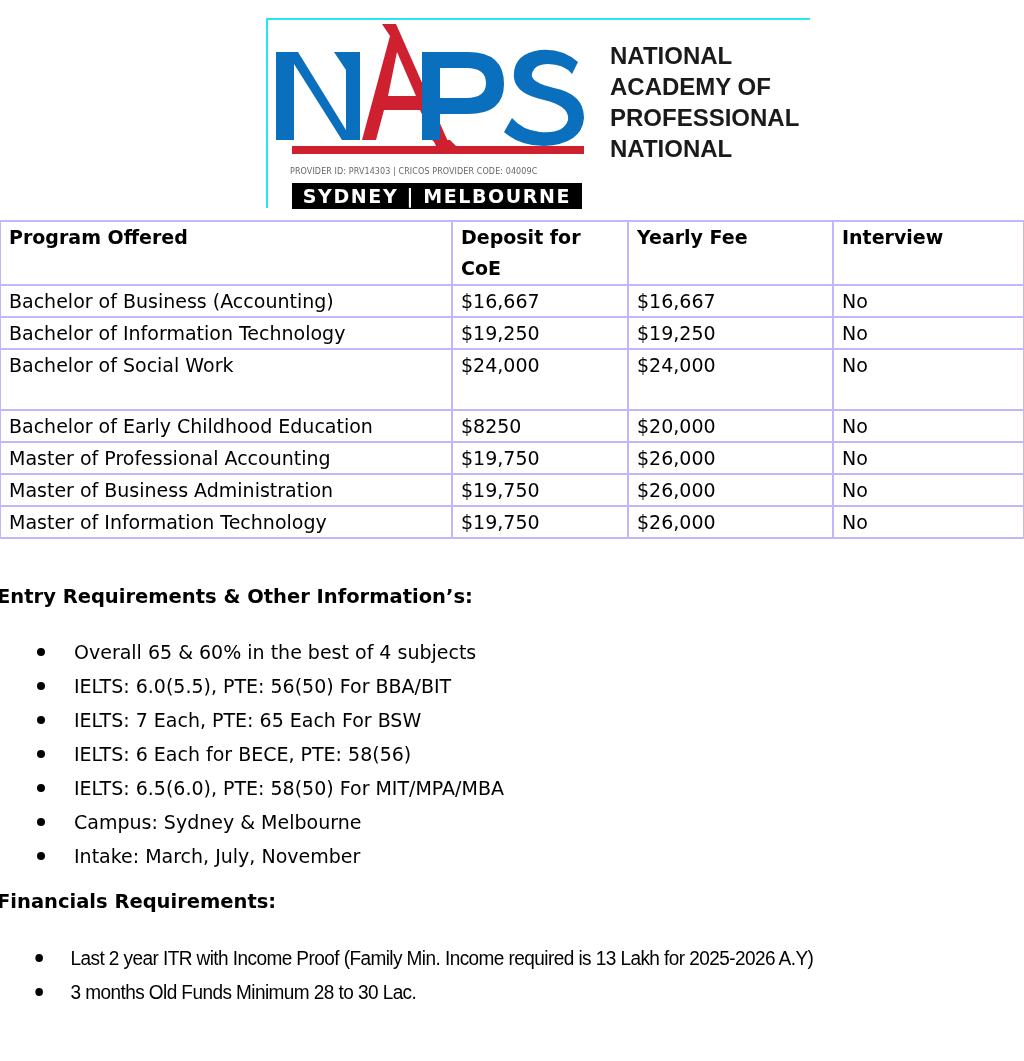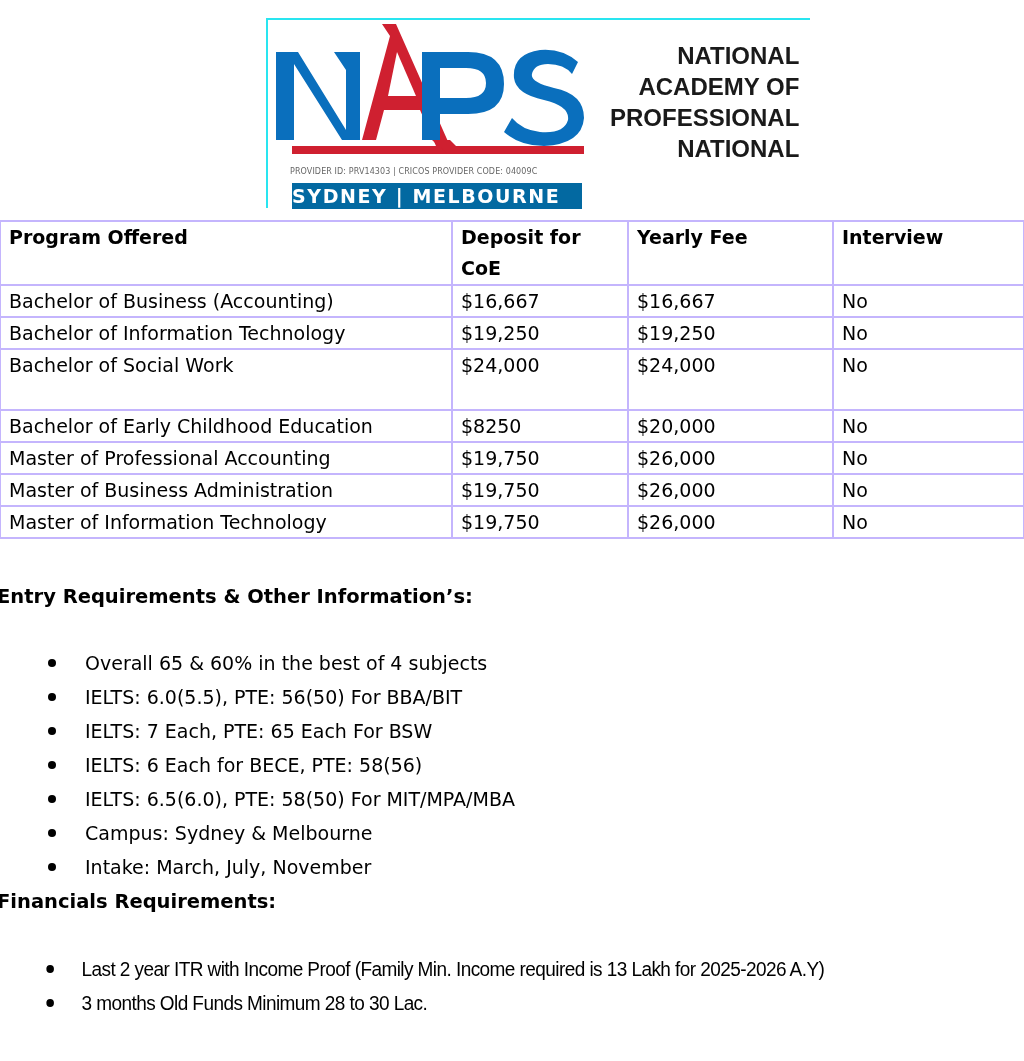--- a/index.html
+++ b/index.html
@@ -14,30 +14,30 @@
       box-sizing: border-box; background: #fff;
     }
     .logo svg.mark { position: absolute; left: 4px; top: 2px; }
     .logo .provider {
       position: absolute; left: 22px; top: 147px; font-size: 8px; color: #666;
       letter-spacing: 0.1px; white-space: nowrap;
       font-family: "DejaVu Sans", sans-serif;
     }
     .logo .cities {
       position: absolute; left: 24px; top: 163px; width: 290px; height: 26px;
-      background: #0369a1; color: #fff; font-weight: bold; font-size: 19px;
-      line-height: 26px; letter-spacing: 1.6px;
+      background: #000000; color: #fff; font-weight: bold; font-size: 19px;
+      text-align: center; line-height: 26px; letter-spacing: 1.6px;
       font-family: "DejaVu Sans", sans-serif;
     }
     .logo .name {
       position: absolute; left: 342px; top: 20px; font-weight: bold;
       font-size: 24px; line-height: 31px; color: #1a1a1a;
       font-family: "Liberation Sans", sans-serif;
     }
-    .logo .name div { white-space: nowrap; text-align: right; }
+    .logo .name div { white-space: nowrap; }
 
     
     table.fees {
       position: absolute; left: -1px; top: 220px; border-collapse: collapse;
       font-family: "DejaVu Sans", sans-serif; font-size: 19px;
       table-layout: fixed; width: 1024px;
     }
     table.fees th, table.fees td {
       border: 2px solid #c4b5fd; padding: 0 8px 0 8px; text-align: left;
       vertical-align: top; line-height: 30px; font-weight: normal;
@@ -53,21 +53,21 @@
     table.fees col.c3 { width: 205px; }
     table.fees col.c4 { width: 191px; }
     table.fees th.wrap { white-space: normal; line-height: 31px; margin-top: 33px; }
 
     
     .heading {
       position: absolute; left: -3px; font-weight: bold; font-size: 19.5px;
       font-family: "DejaVu Sans", sans-serif; white-space: nowrap;
     }
     ul.bullets {
-      position: absolute; left: 0; margin: 15px; padding: 0; list-style: none;
+      position: absolute; left: 0; margin: 4px; padding: 0; list-style: none;
       font-family: "DejaVu Sans", sans-serif; font-size: 19px;
     }
     ul.bullets li {
       position: relative; padding-left: 70px; height: 34px; line-height: 34px;
       white-space: nowrap;
     }
     ul.bullets li .dot {
       position: absolute; left: 33px; top: 13px; width: 8px; height: 8px;
       border-radius: 50%; background: #000;
     }

